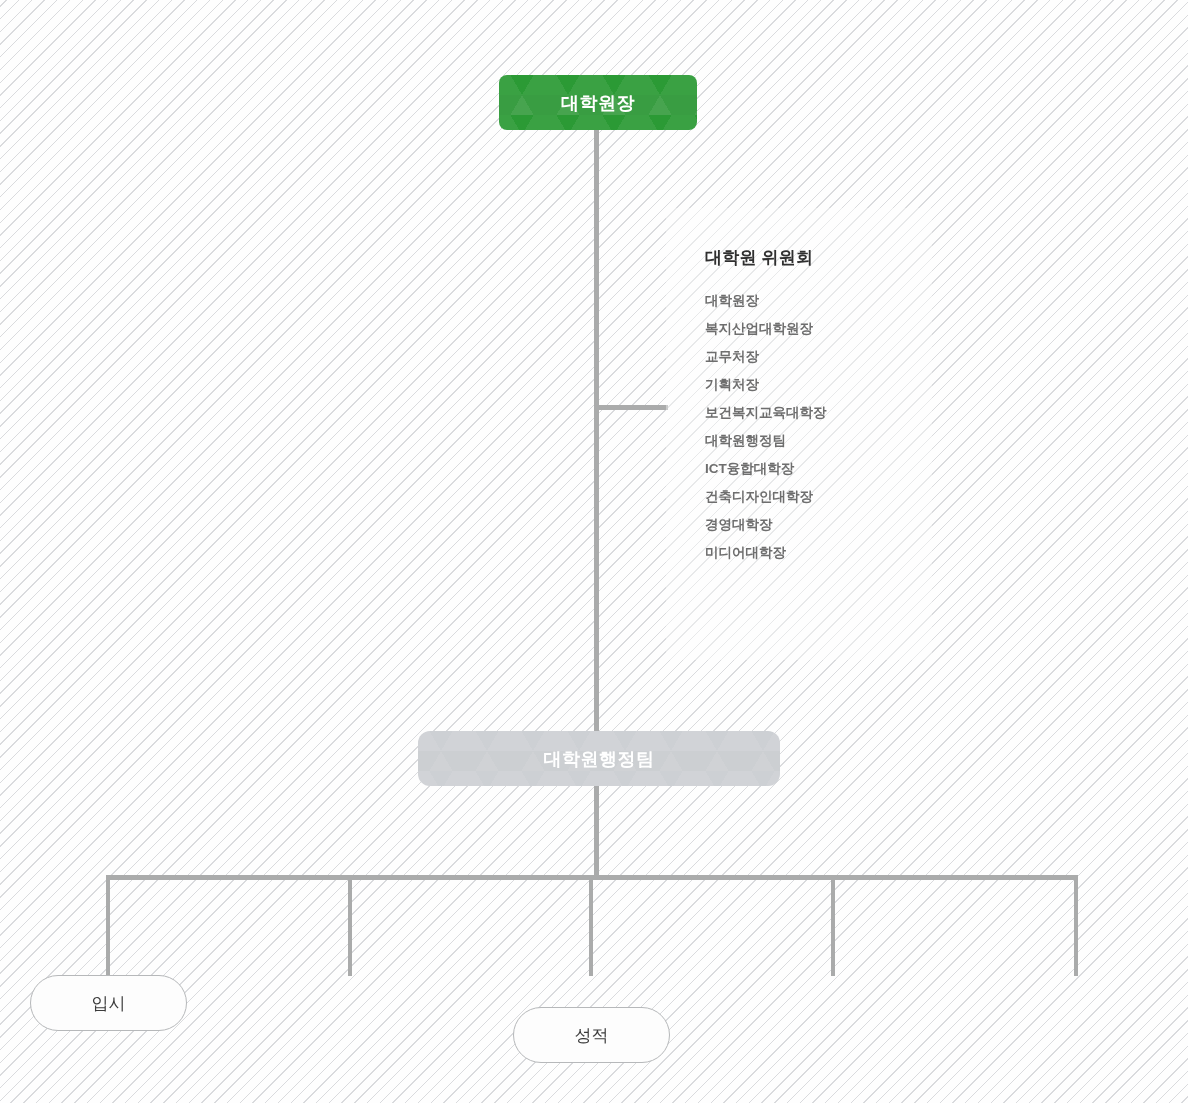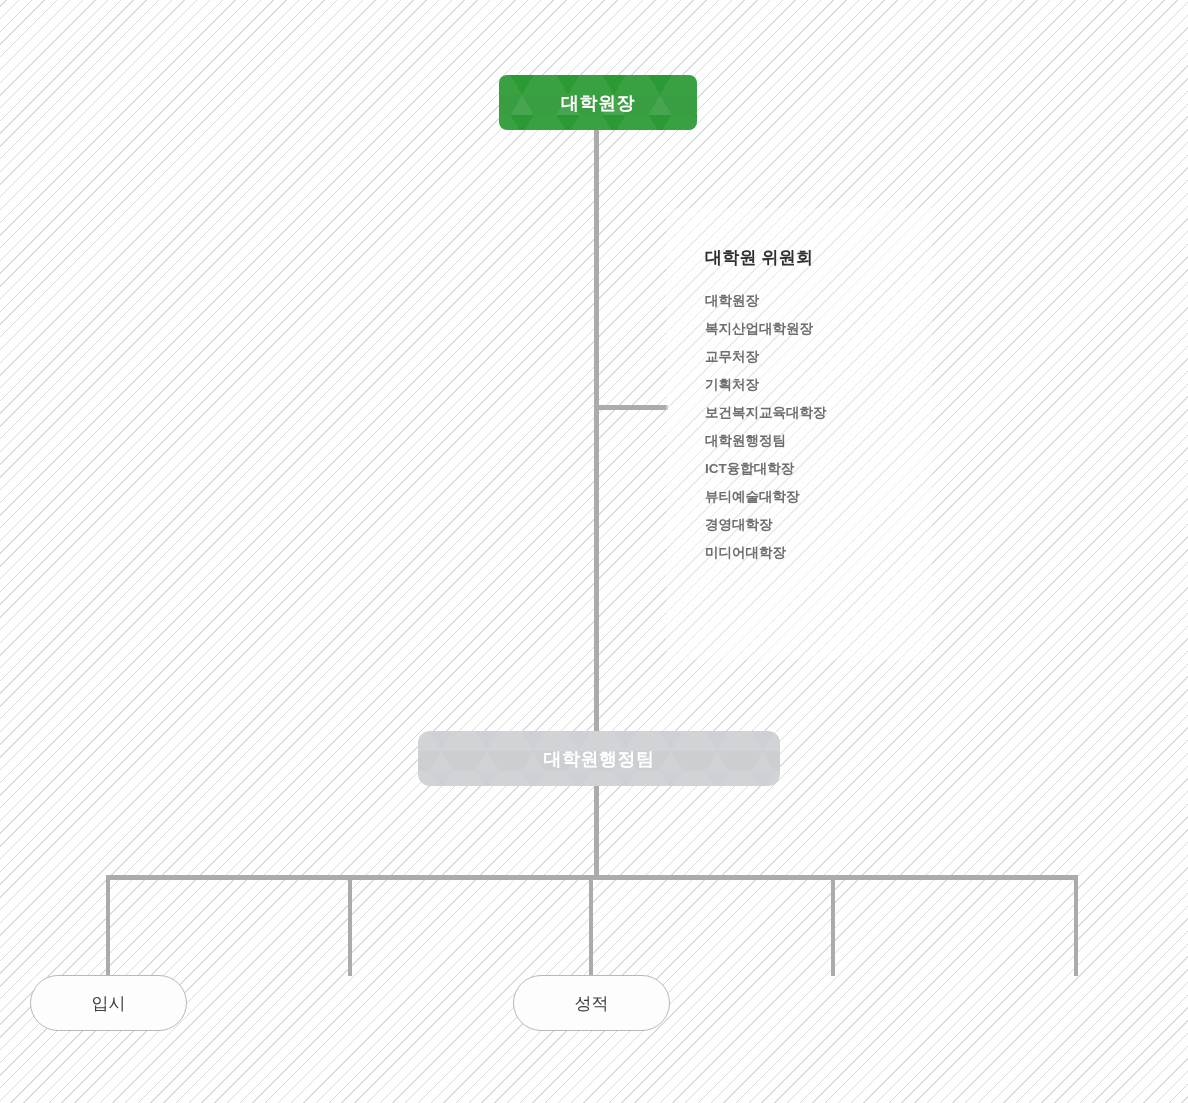--- a/index.html
+++ b/index.html
@@ -159,30 +159,30 @@
   <div class="committee-panel">
     <div class="committee-title">대학원 위원회</div>
     <ul class="committee-list">
       <li>대학원장</li>
       <li>복지산업대학원장</li>
       <li>교무처장</li>
       <li>기획처장</li>
       <li>보건복지교육대학장</li>
       <li>대학원행정팀</li>
       <li>ICT융합대학장</li>
-      <li>뷰티예술대학장</li>
+      <li>건축디자인대학장</li>
       <li>경영대학장</li>
       <li>미디어대학장</li>
     </ul>
   </div>
 
   <div class="node-admin tri-pattern">
     <span class="node-label">대학원행정팀</span>
   </div>
 
   <div class="leaf" style="left:30px;">
     <span class="node-label">입시</span>
   </div>
-  <div class="leaf" style="left:513px;">
+  <div class="leaf" style="left:513px;margin-top:32px;">
     <span class="node-label">성적</span>
   </div>
 
 </div>
 
 </body></html>

